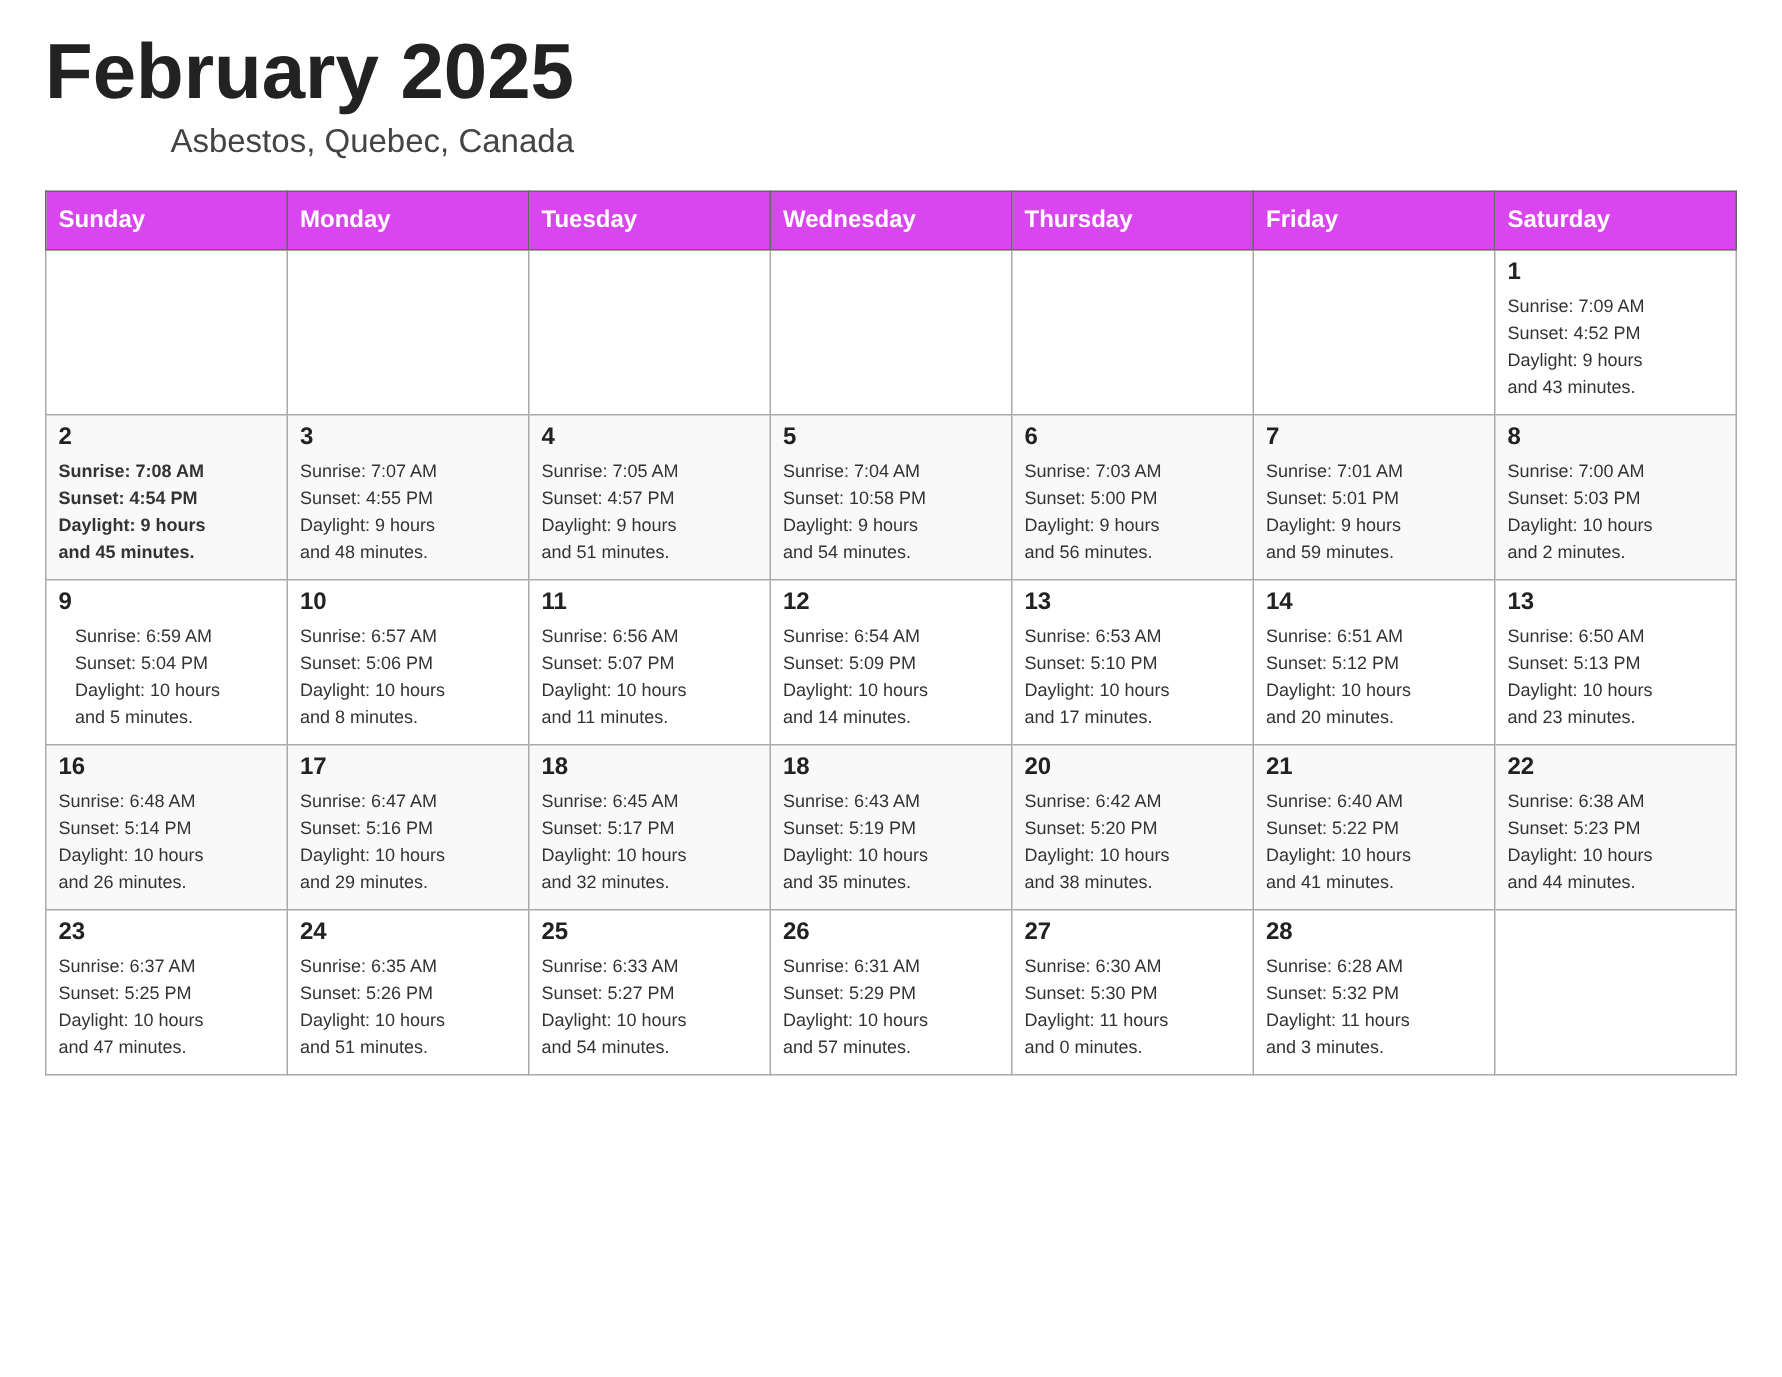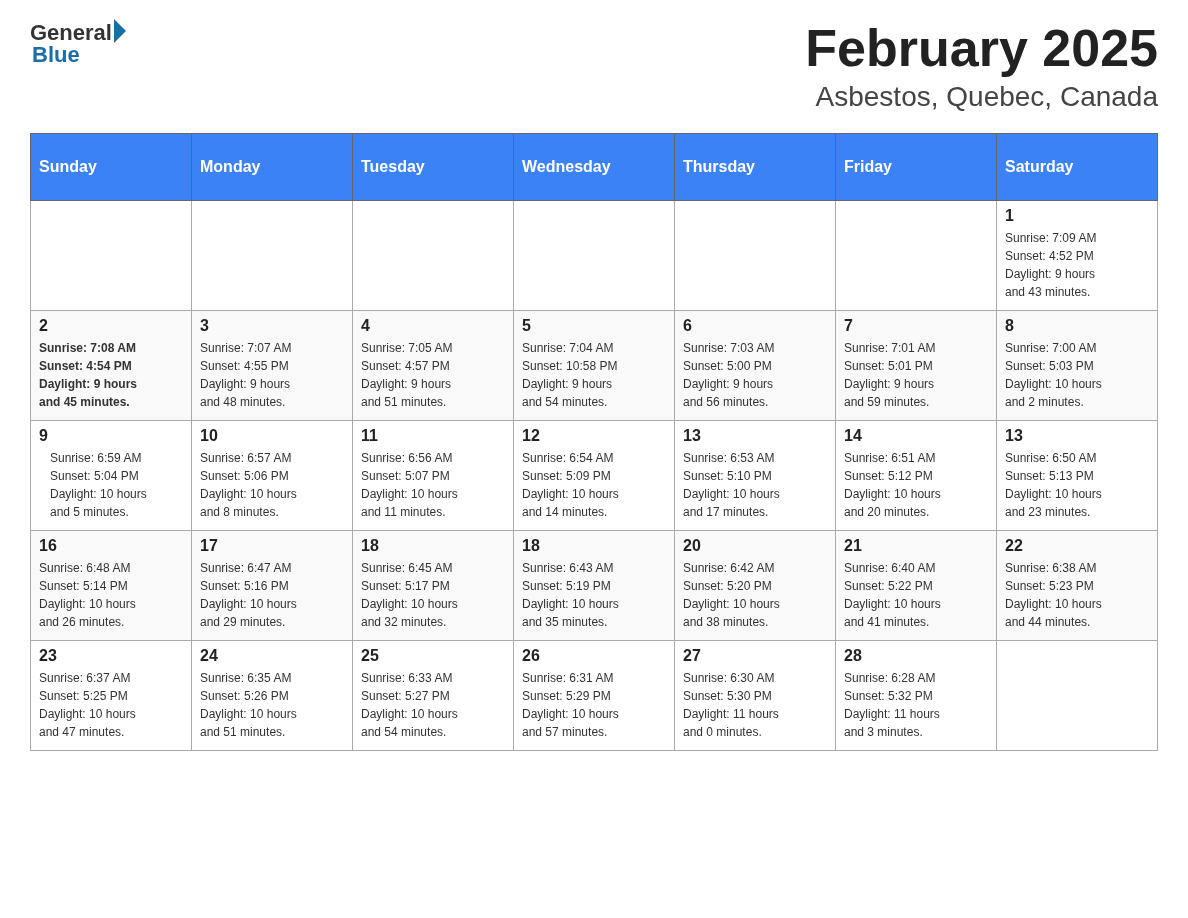--- a/index.html
+++ b/index.html
@@ -49,35 +49,35 @@
     .title-block {
       text-align: right;
     }
     .month-title {
       font-size: 52px;
       font-weight: bold;
       color: #222;
       line-height: 1.1;
     }
     .location {
-      font-size: 28px;
+      font-size: 22px;
       color: #444;
       margin-top: 4px;
     }
     .calendar {
       width: 100%;
       border-collapse: collapse;
       border: 1px solid #666;
     }
     .calendar th {
-      background-color: #3b82f6;
+      background-color: #d946ef;
       color: #fff;
       font-size: 16px;
       font-weight: bold;
-      padding: 24px 8px;
+      padding: 10px 8px;
       text-align: left;
       border: 1px solid #666;
     }
     .calendar td {
       vertical-align: top;
       padding: 6px 8px;
       border: 1px solid #aaa;
       width: 14.28%;
       min-height: 110px;
       height: 110px;
@@ -100,27 +100,20 @@
       background: #fff;
     }
     .week-row:nth-child(even) td {
       background: #f9f9f9;
     }
   </style>
 </head>
 <body>
 
 <div class="header">
-  <div class="logo">
-    <div class="logo-top">
-      <span class="logo-general">General</span>
-      <div class="logo-arrow"></div>
-    </div>
-    <span class="logo-blue">Blue</span>
-  </div>
   <div class="title-block">
     <div class="month-title">February 2025</div>
     <div class="location">Asbestos, Quebec, Canada</div>
   </div>
 </div>
 
 <table class="calendar">
   <thead>
     <tr>
       <th>Sunday</th>

